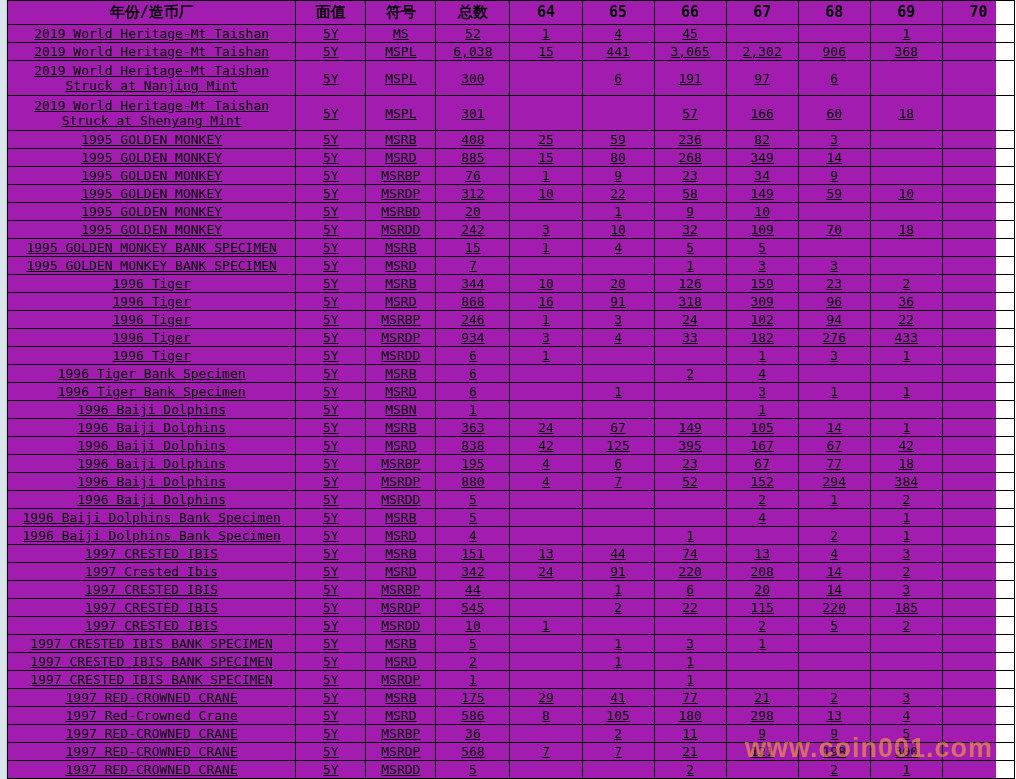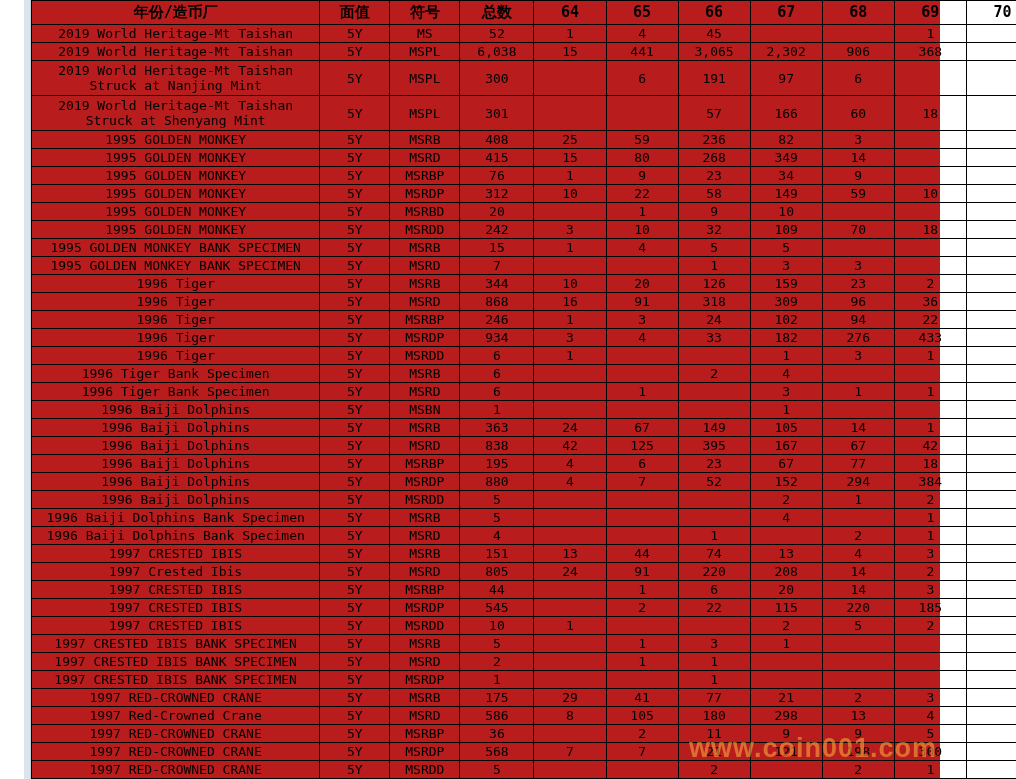--- a/index.html
+++ b/index.html
@@ -5,25 +5,24 @@
   html, body {
     margin: 0;
     padding: 0;
     background: #ffffff;
     width: 1016px;
     height: 779px;
     overflow: hidden;
   }
   .screen {
     position: relative;
-    width: 916px;
+    width: 996px;
     height: 779px;
-    background: #b91c1c;
+    background: #a21caf;
     font-family: "DejaVu Sans Mono", "DejaVu Sans", monospace;
-    margin-left: 24px;
   }
   .edge-strip {
     position: absolute;
     left: 0; top: 0;
     width: 7px; height: 779px;
     background: #dce4ee;
     border-right: 1px solid #c3cedd;
     box-sizing: border-box;
   }
   table.census {
@@ -42,21 +41,21 @@
     font-size: 13px;
     overflow: hidden;
     line-height: 15px;
   }
   table.census thead tr { height: 24px; }
   table.census thead th {
     font-weight: bold;
     font-size: 15px;
     font-family: "DejaVu Sans Mono", "DejaVu Sans", monospace;
   }
-  table.census tbody tr { height: 18px; }
+  table.census tbody tr { height: 18px; text-decoration: underline; }
   table.census tbody tr.tall { height: 35px; }
   td.cell-name { white-space: pre-line; }
   .watermark {
     position: absolute;
     top: 733px;
     right: 3px;
     font-family: "Liberation Sans", sans-serif;
     font-weight: bold;
     font-size: 27px;
     letter-spacing: 1px;
@@ -164,21 +163,21 @@
           <td class="cell-grade-66">236</td>
           <td class="cell-grade-67">82</td>
           <td class="cell-grade-68">3</td>
           <td class="cell-grade-69"></td>
           <td class="cell-grade-70"></td>
         </tr>
         <tr>
           <td class="cell-name">1995 GOLDEN MONKEY</td>
           <td class="cell-denomination">5Y</td>
           <td class="cell-symbol">MSRD</td>
-          <td class="cell-total">415</td>
+          <td class="cell-total">885</td>
           <td class="cell-grade-64">15</td>
           <td class="cell-grade-65">80</td>
           <td class="cell-grade-66">268</td>
           <td class="cell-grade-67">349</td>
           <td class="cell-grade-68">14</td>
           <td class="cell-grade-69"></td>
           <td class="cell-grade-70"></td>
         </tr>
         <tr>
           <td class="cell-name">1995 GOLDEN MONKEY</td>
@@ -463,21 +462,21 @@
           <td class="cell-grade-66">74</td>
           <td class="cell-grade-67">13</td>
           <td class="cell-grade-68">4</td>
           <td class="cell-grade-69">3</td>
           <td class="cell-grade-70"></td>
         </tr>
         <tr>
           <td class="cell-name">1997 Crested Ibis</td>
           <td class="cell-denomination">5Y</td>
           <td class="cell-symbol">MSRD</td>
-          <td class="cell-total">805</td>
+          <td class="cell-total">342</td>
           <td class="cell-grade-64">24</td>
           <td class="cell-grade-65">91</td>
           <td class="cell-grade-66">220</td>
           <td class="cell-grade-67">208</td>
           <td class="cell-grade-68">14</td>
           <td class="cell-grade-69">2</td>
           <td class="cell-grade-70"></td>
         </tr>
         <tr>
           <td class="cell-name">1997 CRESTED IBIS</td>

